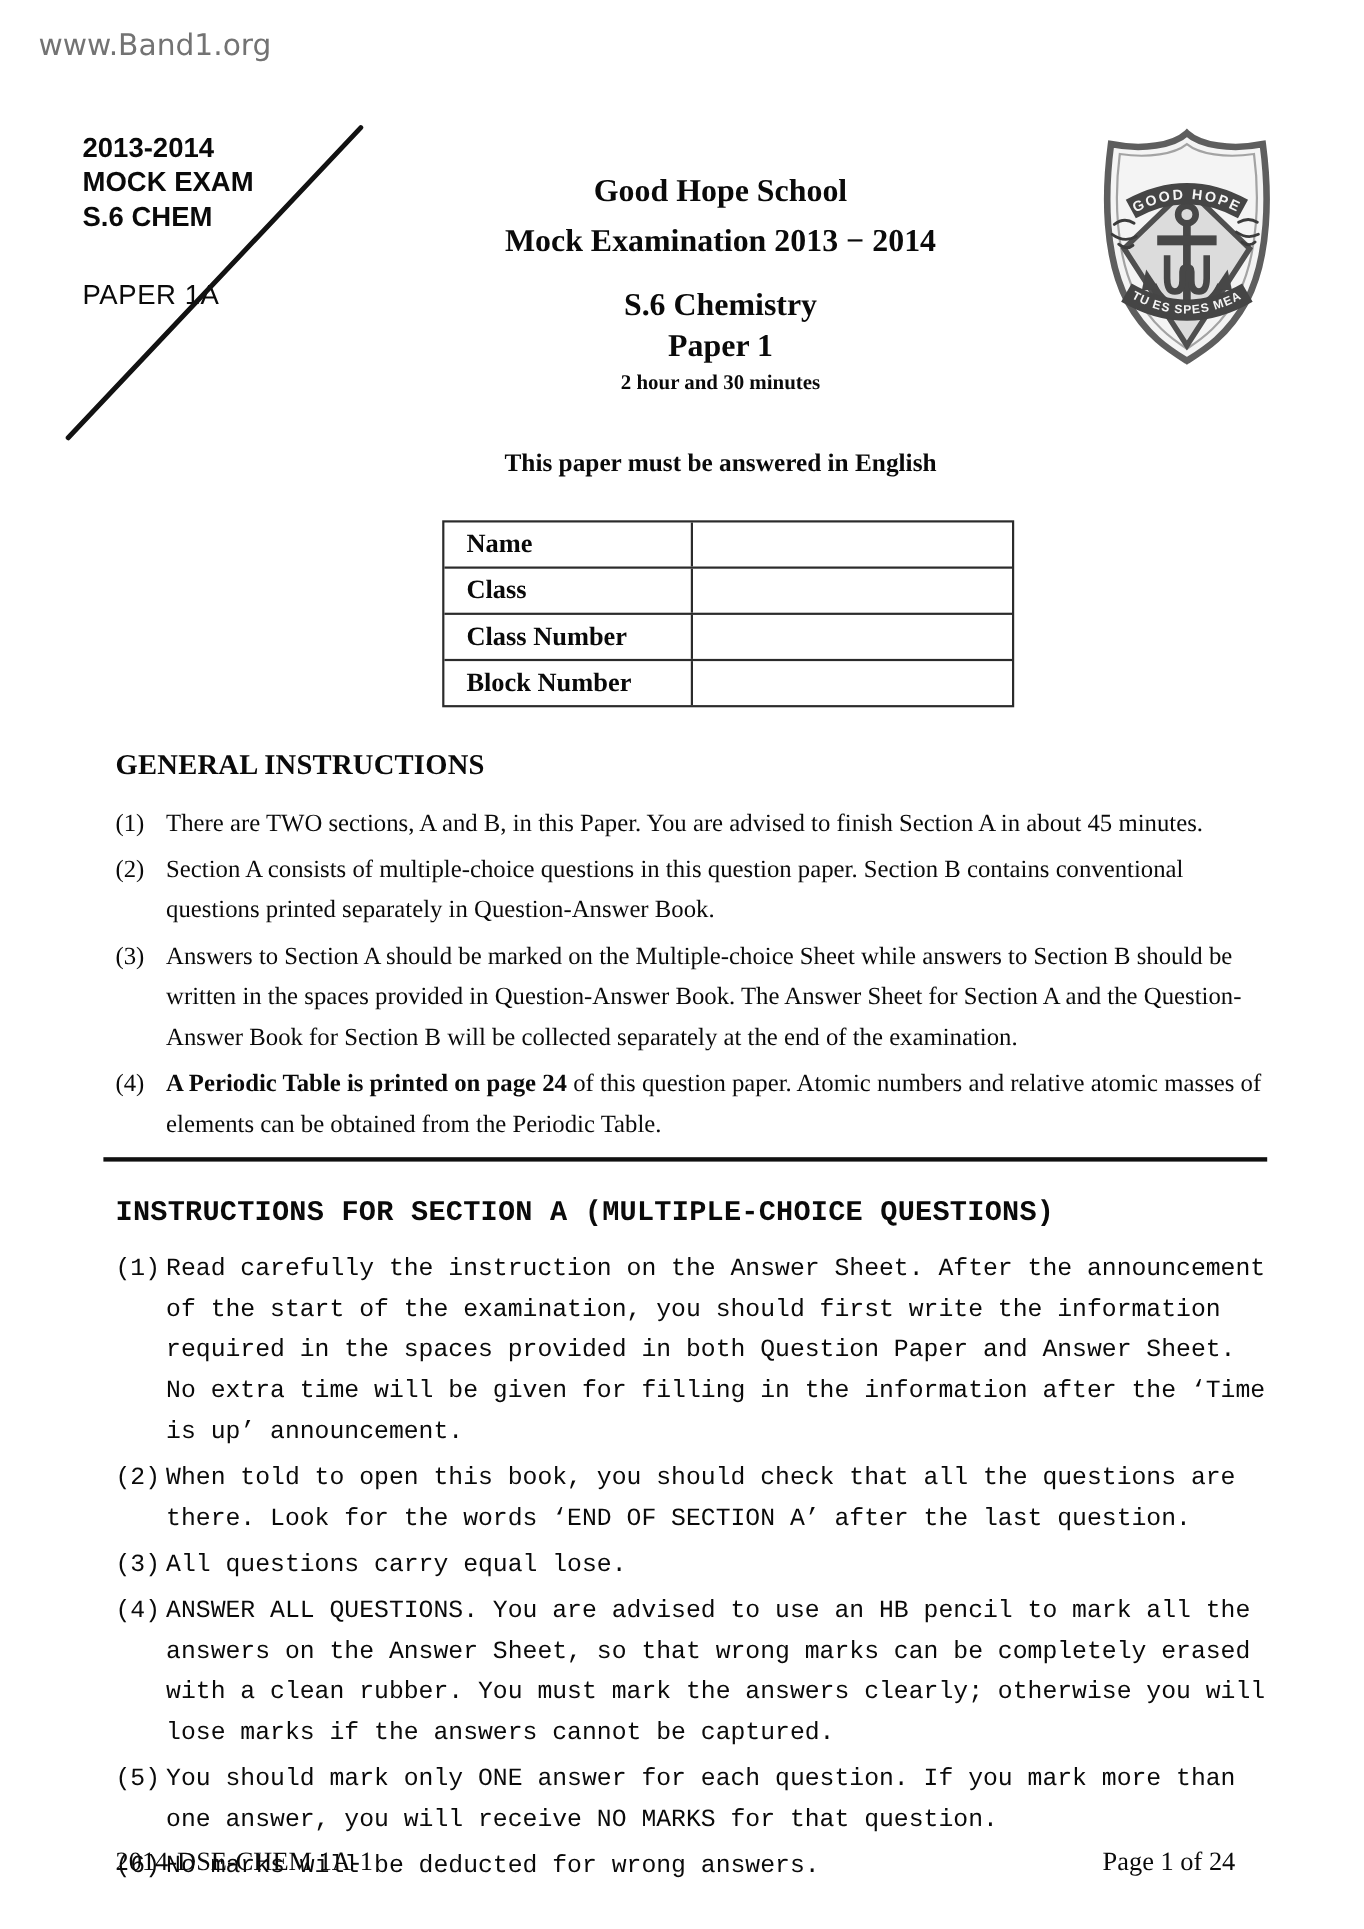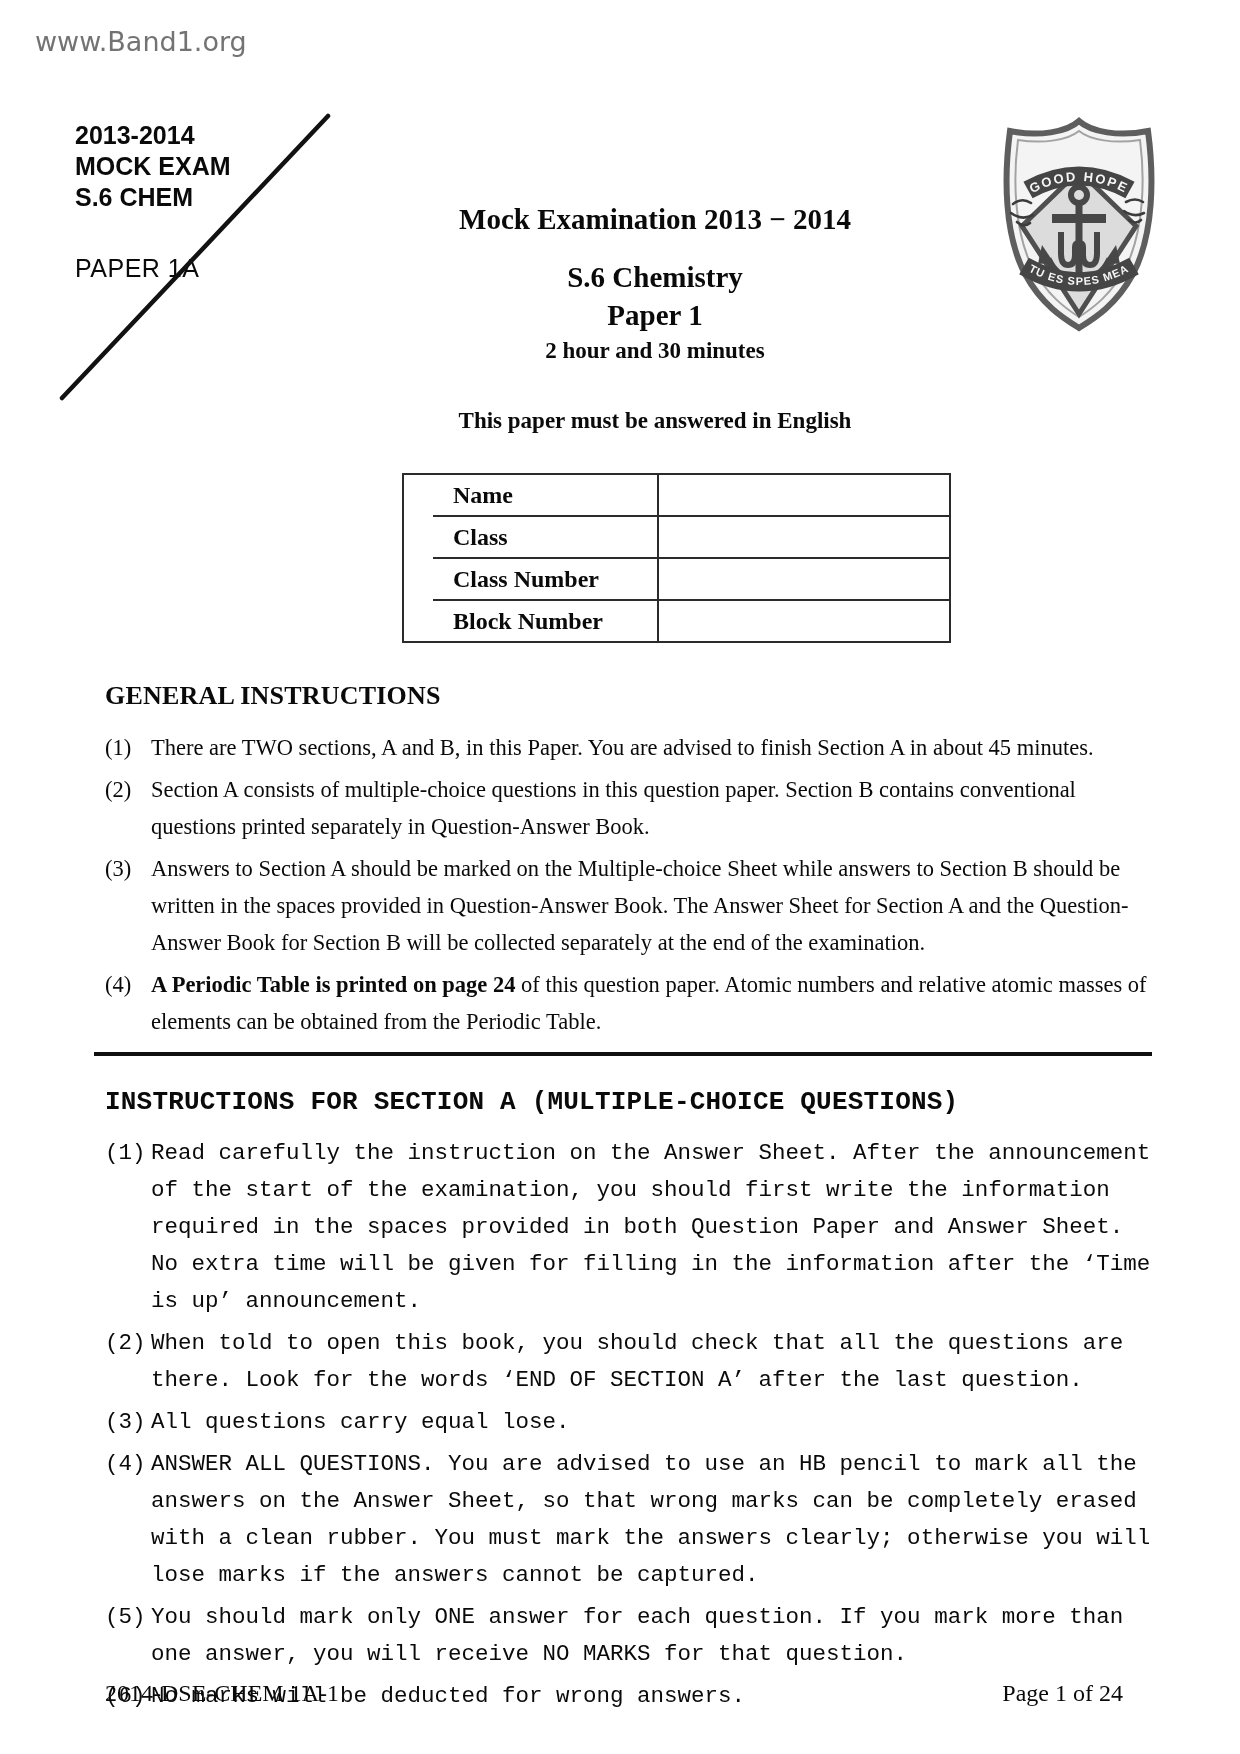--- a/index.html
+++ b/index.html
@@ -19,28 +19,28 @@
   
   .diag{left:50px;top:108px;}
 
   
   .titles{left:330px;top:158px;width:650px;height:230px;text-align:center;}
   .titles div{position:absolute;left:0;right:0;font-weight:bold;}
   .t-school{top:0;font-size:29px;}
   .t-exam{top:45px;font-size:29px;}
   .t-subject{top:103px;font-size:29px;}
   .t-paper{top:141px;font-size:29px;}
-  .t-duration{top:180px;font-size:23px;}
+  .t-duration{top:180px;font-size:19px;}
   .lang-note{left:330px;top:408px;width:650px;text-align:center;font-weight:bold;font-size:23px;}
 
   
   .logo{left:995px;top:116px;width:168px;height:217px;}
 
   
-  .info-table{left:402px;top:473px;width:516px;border:2px solid #2b2b2b;padding-left:29px;}
+  .info-table{left:402px;top:473px;width:516px;border:2px solid #2b2b2b;}
   .info-row{display:flex;height:40px;border-top:2px solid #2b2b2b;}
   .info-row:first-child{border-top:none;}
   .cell-label{width:204px;border-right:2px solid #2b2b2b;display:flex;align-items:center;
               padding-left:20px;font-weight:bold;font-size:24px;}
   .cell-value{flex:1;}
 
   
   .inst{left:105px;width:1048px;}
   .general{top:681px;}
   .sectiona{top:1087px;font-family:Liberation Mono, monospace;}
@@ -109,20 +109,21 @@
   </defs>
   <text font-size="13" letter-spacing="2">
     <textPath href="#topArc" startOffset="50%" text-anchor="middle">GOOD HOPE</textPath>
   </text>
   <text font-size="11" letter-spacing="1">
     <textPath href="#botArc" startOffset="50%" text-anchor="middle">TU ES SPES MEA</textPath>
   </text>
 </svg>
 
 <div class="abs titles">
+  <div class="t-school">Good Hope School</div>
   <div class="t-exam">Mock Examination 2013 − 2014</div>
   <div class="t-subject">S.6 Chemistry</div>
   <div class="t-paper">Paper 1</div>
   <div class="t-duration">2 hour and 30 minutes</div>
 </div>
 <div class="abs lang-note">This paper must be answered in English</div>
 
 <div class="abs info-table">
   <div class="info-row">
     <div class="cell-label">Name</div>

